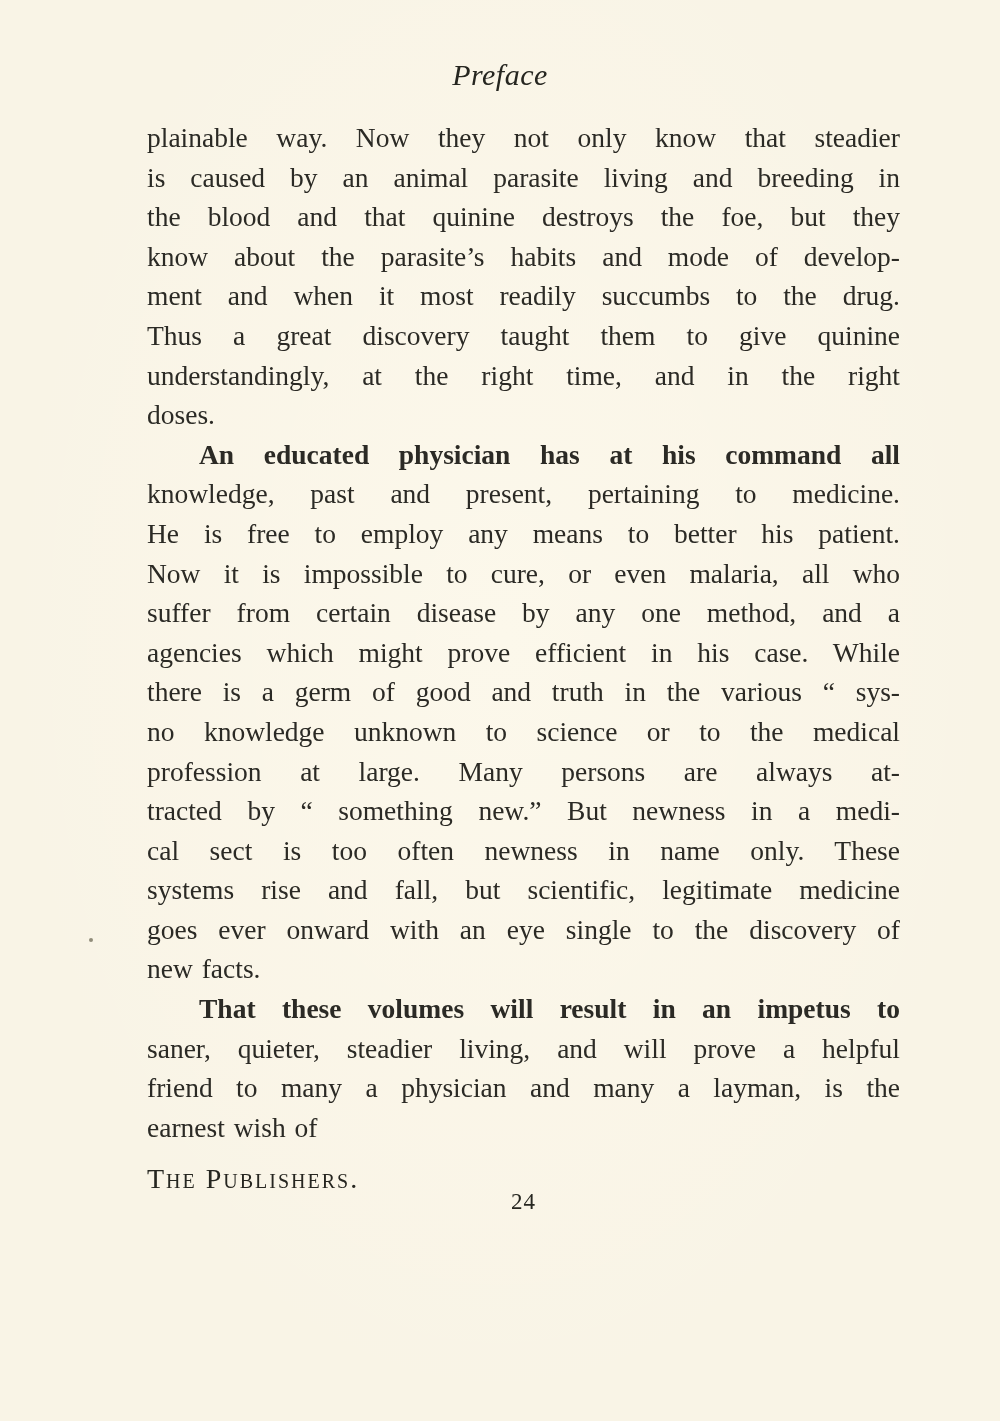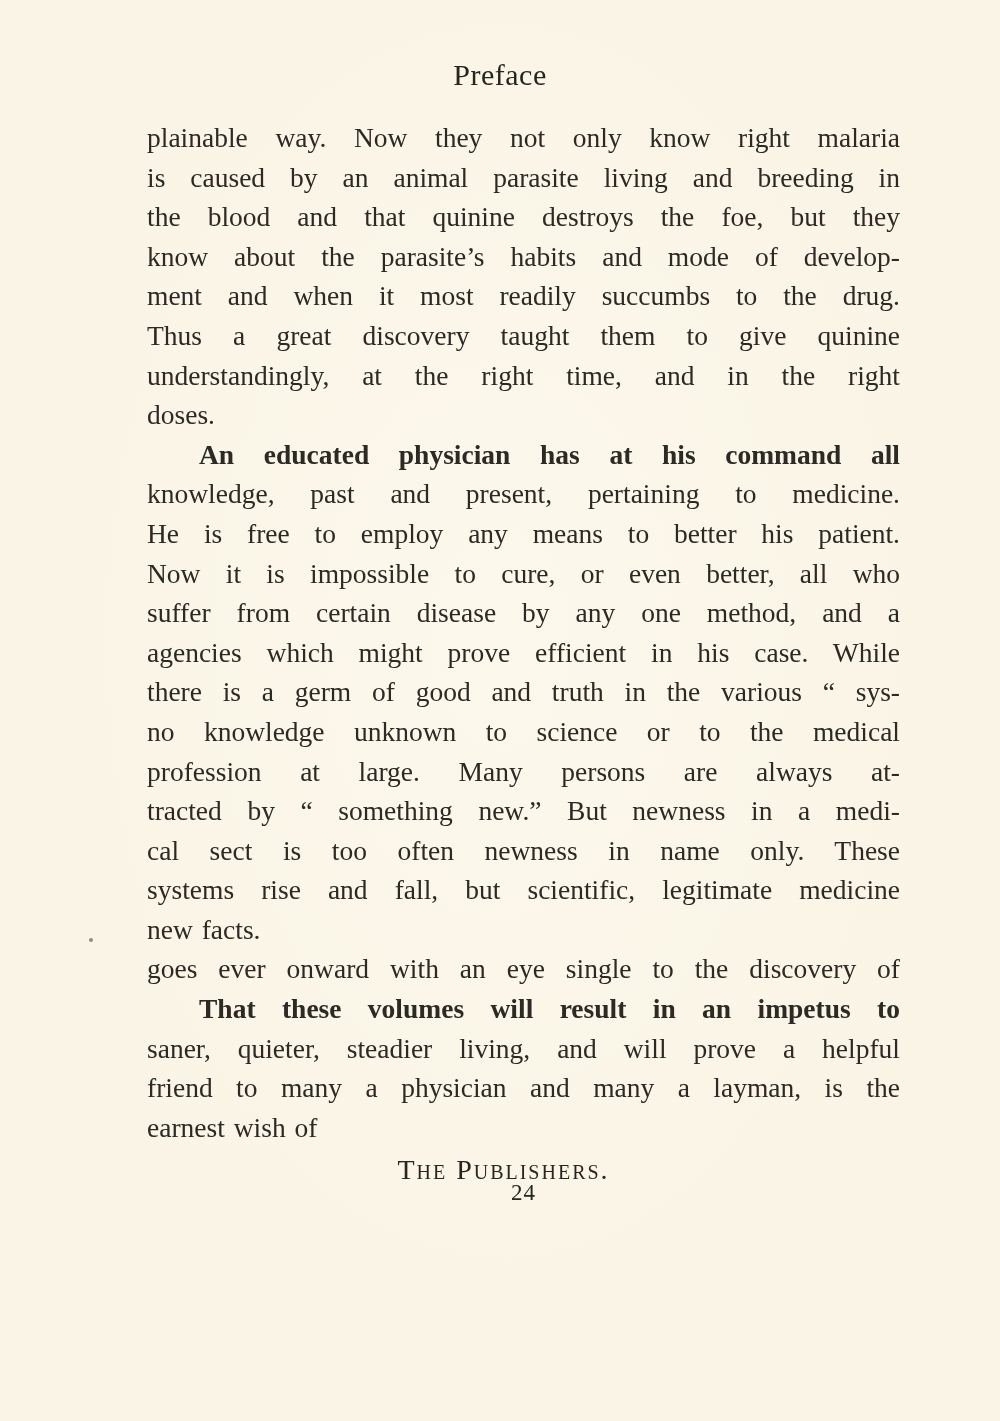--- a/index.html
+++ b/index.html
@@ -20,20 +20,21 @@
     width: 1000px;
     height: 1421px;
     box-sizing: border-box;
     padding: 58px 100px 0 147px;
     background:
       radial-gradient(ellipse at 50% 45%, rgba(255,252,240,0.5) 0%, rgba(0,0,0,0) 70%),
       #f9f4e6;
   }
   .title {
     text-align: center;
+    font-style: italic;
     font-size: 30px;
     letter-spacing: 0.5px;
     margin: 0 47px 0 0; 
     color: #262620;
   }
   .text-block {
     margin-top: 26px;
     width: 753px;
     font-size: 27.5px;
     line-height: 39.6px;
@@ -48,27 +49,27 @@
   .line.last {
     text-align: left;
     text-align-last: left;
   }
   .line.indent {
     text-indent: 52px;
     font-weight: bold;
   }
   .signature {
     width: 753px;
-    text-align: center;
+    text-align: left;
     padding-right: 40px;
     box-sizing: border-box;
     font-variant: small-caps;
     letter-spacing: 2px;
     font-size: 28px;
-    margin-top: 7px;
+    margin-top: 16px;
     color: #262620;
   }
   .page-number {
     width: 753px;
     text-align: center;
     font-size: 23px;
     margin-top: -6px;
     letter-spacing: 1px;
     color: #262620;
   }
@@ -84,44 +85,44 @@
   }
 </style>
 </head>
 <body>
 
 <div class="page">
   <div class="title">Preface</div>
 
   <div class="text-block">
       <div class="paragraph">
-        <div class="line">plainable way.  Now they not only know right malaria</div>
+        <div class="line">plainable way.  Now they not only know that steadier</div>
         <div class="line">is caused by an animal parasite living and breeding in</div>
         <div class="line">the blood and that quinine destroys the foe, but they</div>
         <div class="line">know about the parasite’s habits and mode of develop-</div>
         <div class="line">ment and when it most readily succumbs to the drug.</div>
         <div class="line">Thus a great discovery taught them to give quinine</div>
         <div class="line">understandingly, at the right time, and in the right</div>
         <div class="line last">doses.</div>
       </div>
       <div class="paragraph">
         <div class="line indent">An educated physician has at his command all</div>
         <div class="line">knowledge, past and present, pertaining to medicine.</div>
         <div class="line">He is free to employ any means to better his patient.</div>
-        <div class="line">Now it is impossible to cure, or even better, all who</div>
+        <div class="line">Now it is impossible to cure, or even malaria, all who</div>
         <div class="line">suffer from certain disease by any one method, and a</div>
         <div class="line">agencies which might prove efficient in his case.  While</div>
         <div class="line">there is a germ of good and truth in the various “ sys-</div>
         <div class="line">no knowledge unknown to science or to the medical</div>
         <div class="line">profession at large.  Many persons are always at-</div>
         <div class="line">tracted by “ something new.”  But newness in a medi-</div>
         <div class="line">cal sect is too often newness in name only.  These</div>
         <div class="line">systems rise and fall, but scientific, legitimate medicine</div>
+        <div class="line">goes ever onward with an eye single to the discovery of</div>
         <div class="line last">new facts.</div>
-        <div class="line">goes ever onward with an eye single to the discovery of</div>
       </div>
       <div class="paragraph">
         <div class="line indent">That these volumes will result in an impetus to</div>
         <div class="line">saner, quieter, steadier living, and will prove a helpful</div>
         <div class="line">friend to many a physician and many a layman, is the</div>
         <div class="line last">earnest wish of</div>
       </div>
     </div>
 
   <div class="signature">The Publishers.</div>

